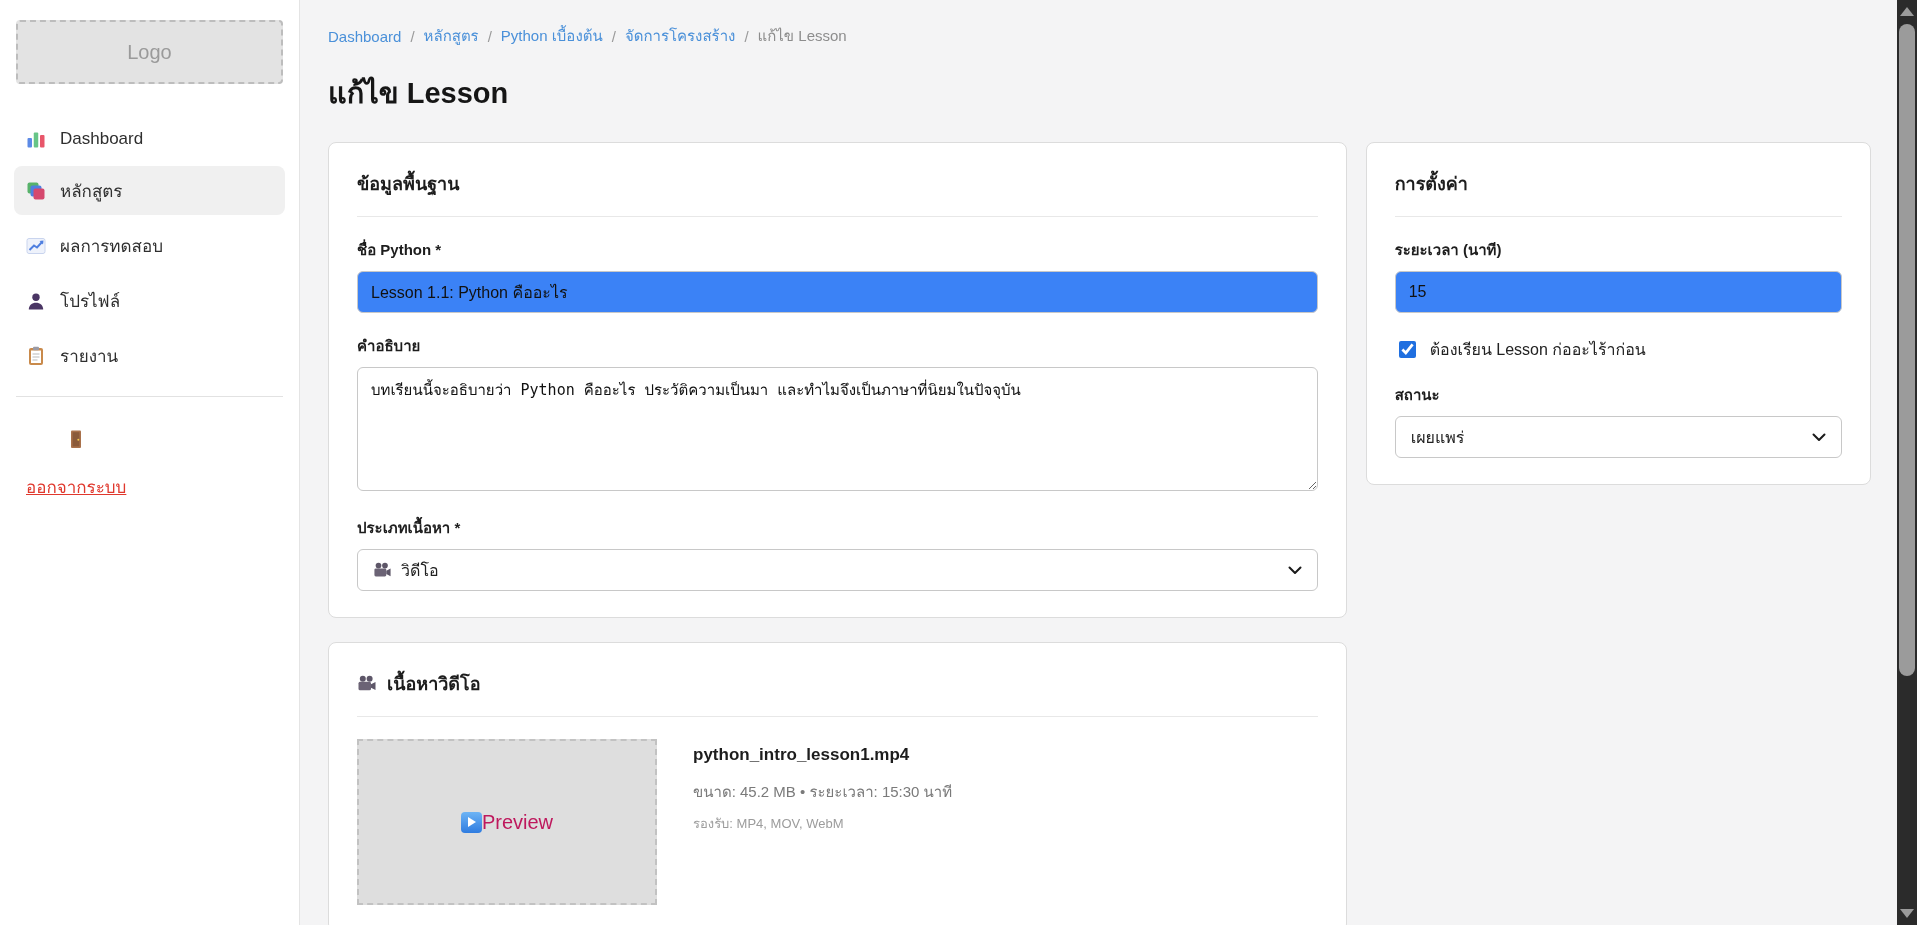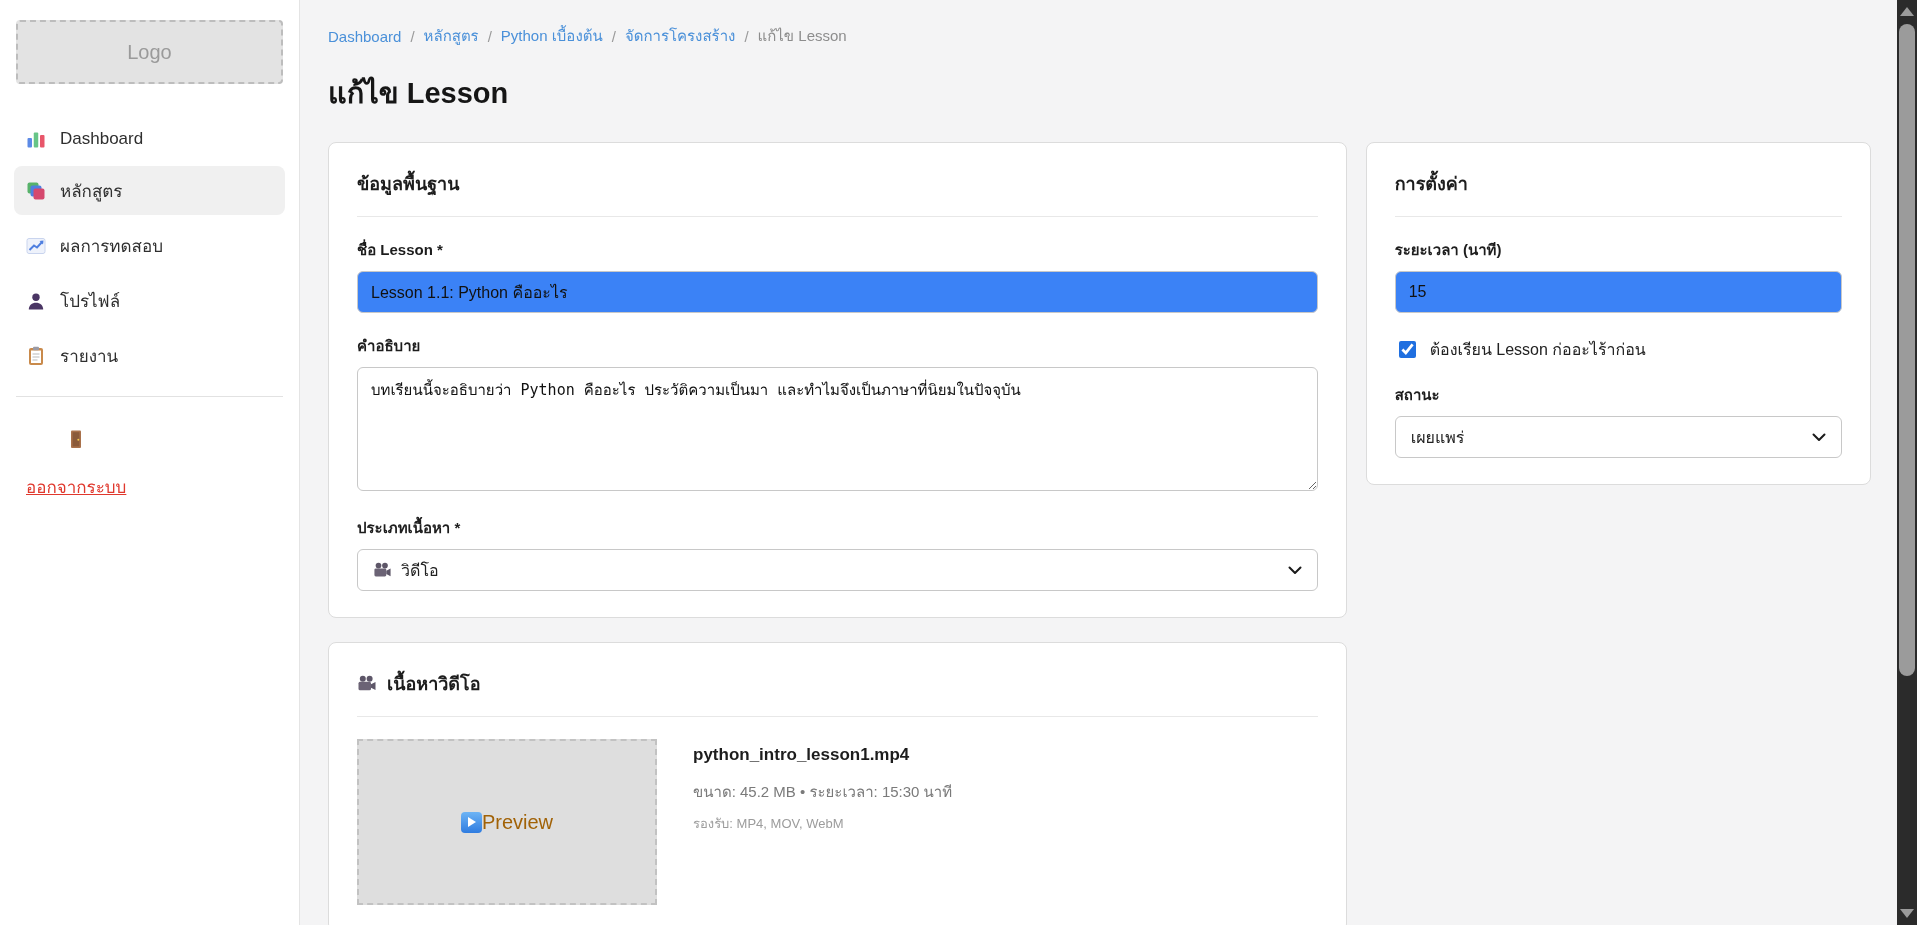--- a/index.html
+++ b/index.html
@@ -75,21 +75,21 @@
 
   .checkbox-row { display:flex; align-items:center; gap:11px; margin:24px 0 0; font-size:16px; color:#222; }
   input[type=checkbox] { width:17px; height:17px; accent-color:#1f6fe0; cursor:pointer; }
 
   
   .video-row { display:flex; gap:36px; margin-top:22px; }
   .preview-box {
     width:300px; height:166px; flex:0 0 auto;
     background:#dedede; border:2px dashed #c2c2c2;
     display:flex; align-items:center; justify-content:center; 
-    color:#a16207; font-size:20px;
+    color:#be185d; font-size:20px;
   }
   .play-icon {
     width:21px; height:21px; border-radius:4px;
     background:linear-gradient(180deg,#6db4f5,#2f7ce0);
     display:flex; align-items:center; justify-content:center;
   }
   .play-icon::after {
     content:""; border-style:solid; border-width:5px 0 5px 8px;
     border-color:transparent transparent transparent #fff; margin-left:2px;
   }
@@ -211,21 +211,21 @@
   <h1 class="page-title">แก้ไข Lesson</h1>
 
   <div class="layout">
 
     <div class="col-left">
 
       <section class="card">
         <div class="card-title">ข้อมูลพื้นฐาน</div>
         <hr>
 
-        <label class="form-label">ชื่อ Lesson *</label>
+        <label class="form-label">ชื่อ Python *</label>
         <input class="text-input" type="text" value="Lesson 1.1: Python คืออะไร" style="">
 
         <label class="form-label">คำอธิบาย</label>
         <textarea class="desc" style="">บทเรียนนี้จะอธิบายว่า Python คืออะไร ประวัติความเป็นมา และทำไมจึงเป็นภาษาที่นิยมในปัจจุบัน</textarea>
 
         <label class="form-label">ประเภทเนื้อหา *</label>
         <div class="select">
           <svg width="19" height="19" viewBox="0 0 20 20">
             <circle cx="5.8" cy="4.8" r="3" fill="#5d5668"></circle>
             <circle cx="12.6" cy="4.8" r="3" fill="#5d5668"></circle>

